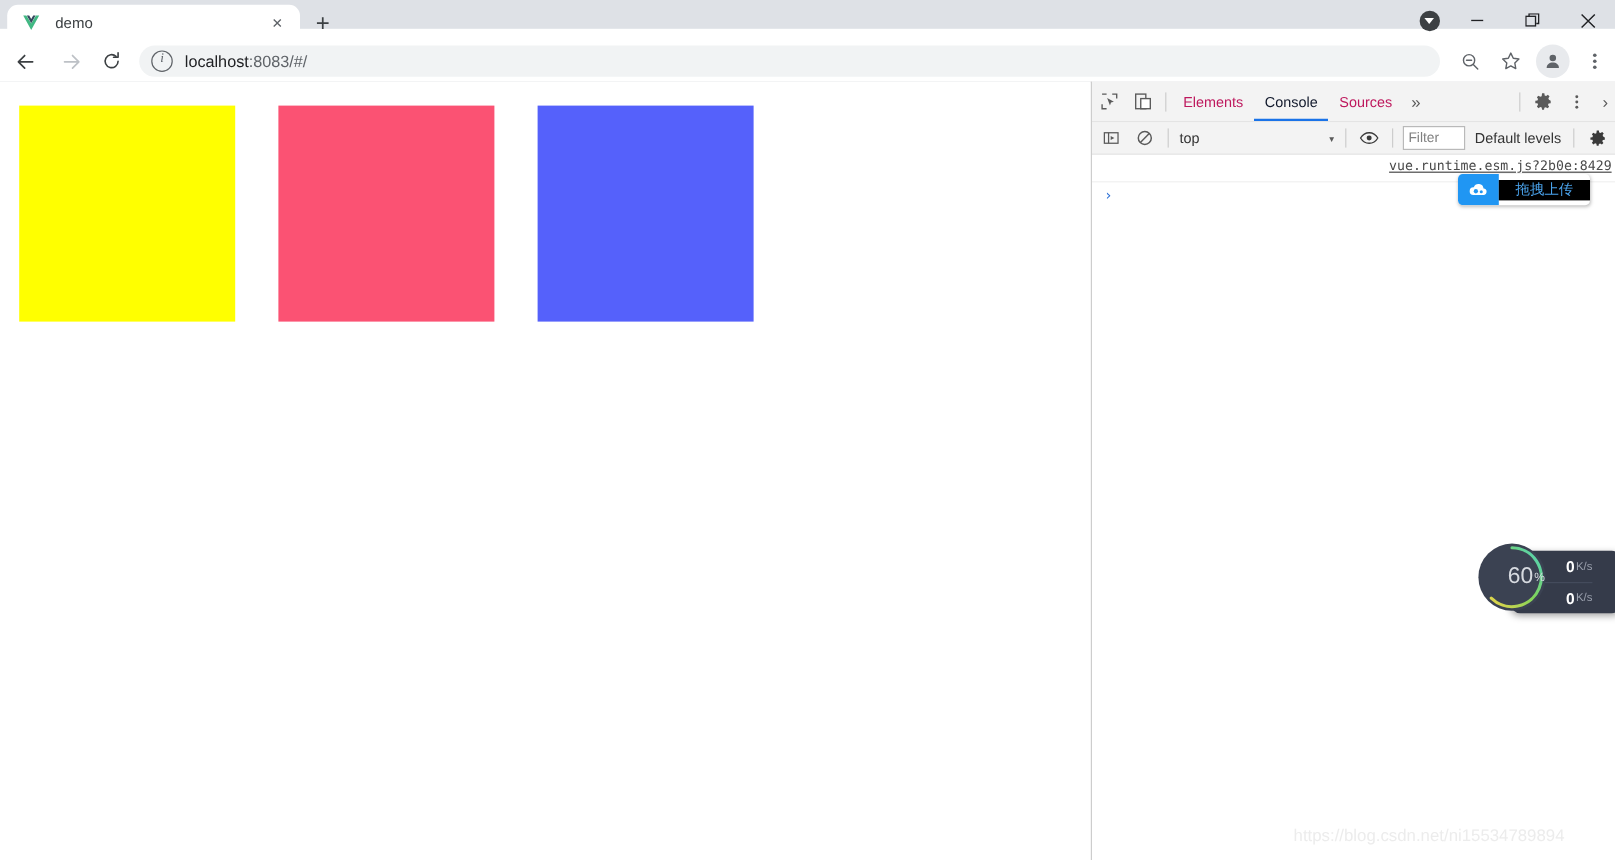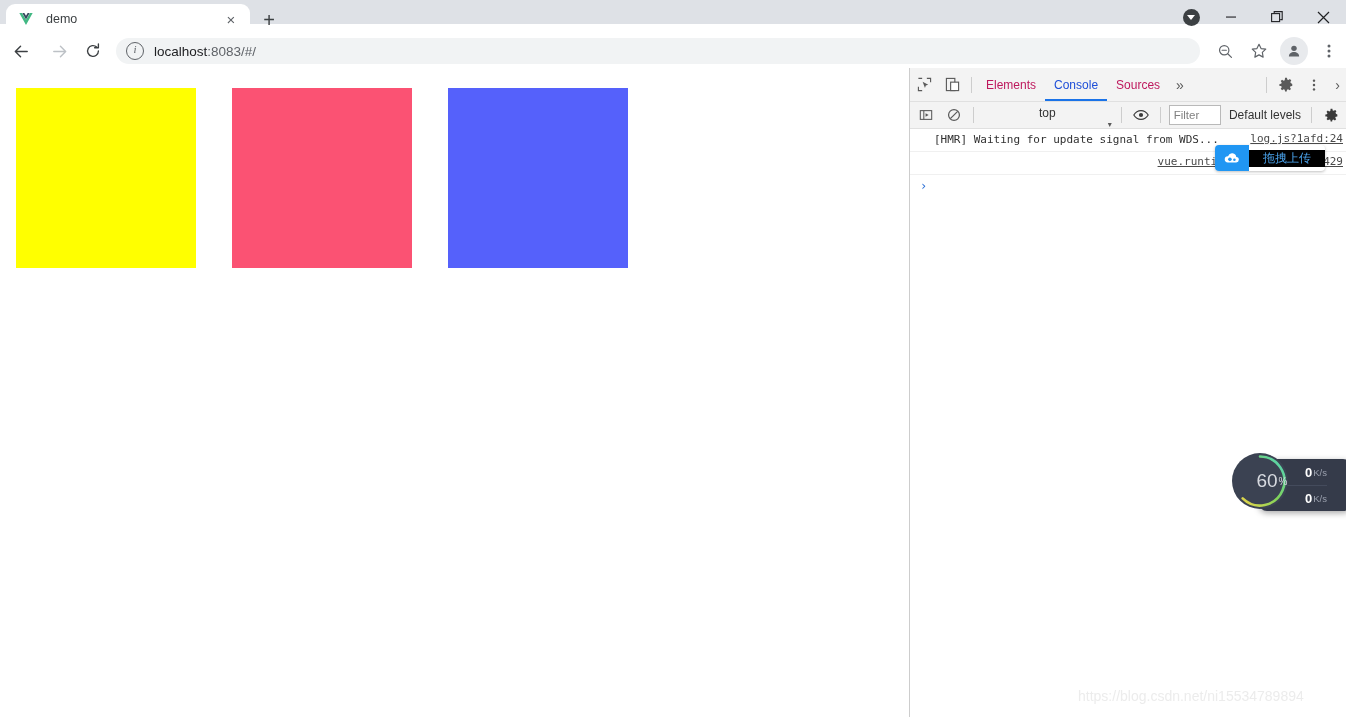--- a/index.html
+++ b/index.html
@@ -106,31 +106,31 @@
   }
   .dt-tool-icon {
     width: 28px; height: 28px; display: flex; align-items: center; justify-content: center;
     color: #5a5a5a; flex: 0 0 auto;
   }
   .dt-sep { width: 1px; height: 16px; background: #cdcdcd; margin: 0 5px; flex: 0 0 auto; }
   .dt-tab {
     font-size: 12px; color: #be185d; padding: 0 9px; height: 33px;
     display: flex; align-items: center; white-space: nowrap; flex: 0 0 auto;
   }
-  .dt-tab.active { color: #1d4ed8; box-shadow: inset 0 -2px 0 #1a73e8; }
+  .dt-tab.active { color: #0f172a; box-shadow: inset 0 -2px 0 #1a73e8; }
   .dt-more { font-size: 14px; color: #5a5a5a; padding: 0 7px; flex: 0 0 auto; }
   .dt-right { margin-left: auto; display: flex; align-items: center; }
 
   .dt-filterbar {
     height: 26px; border-bottom: 1px solid #e0e0e0; display: flex; align-items: center;
     background: #f3f3f3; padding: 0 2px;
   }
   .ctx-select {
     display: flex; align-items: center; font-size: 12px; color: #333;
-    width: 140px; height: 19px; padding: 0 4px; flex-direction: column;
+    width: 140px; height: 19px; padding: 0 4px;
   }
   .ctx-select .caret { margin-left: auto; font-size: 8px; color: #5a5a5a; }
   .filter-input {
     width: 46px; height: 18px; border: 1px solid #b9b9b9; background: #fff;
     font-size: 11.5px; color: #808080; display: flex; align-items: center;
     padding: 0 4px; margin: 0 3px;
   }
   .levels-select { font-size: 12px; color: #333; padding: 0 5px; white-space: nowrap; }
 
   .console-body { background: #ffffff; height: 590px; overflow: hidden; }
@@ -379,24 +379,20 @@
       <div class="dt-tool-icon">
         <svg width="15" height="15" viewBox="0 0 20 20">
           <path d="M10 6.4a3.6 3.6 0 1 0 0 7.2 3.6 3.6 0 0 0 0-7.2zm0 2a1.6 1.6 0 1 1 0 3.2 1.6 1.6 0 0 1 0-3.2z" fill="#3a3a3a"></path>
           <path d="M8.8 1h2.4l.35 2.2 1.5.62 1.85-1.25 1.7 1.7-1.25 1.85.62 1.5L17.8 8.8v2.4l-2.2.35-.62 1.5 1.25 1.85-1.7 1.7-1.85-1.25-1.5.62L10.9 18H8.8l-.35-2.2-1.5-.62-1.85 1.25-1.7-1.7 1.25-1.85-.62-1.5L1.8 11.2V8.8L4 8.45l.62-1.5L3.37 5.1l1.7-1.7L6.92 4.6l1.5-.62z" fill="#3a3a3a"></path>
         </svg>
       </div>
     </div>
 
     <div class="console-body">
       <div class="msg">
-        <div class="msg-text">[HMR] Waiting for update signal from WDS...</div>
-        <a class="msg-link" href="#">log.js?1afd:24</a>
-      </div>
-      <div class="msg">
         <a class="msg-link" href="#">vue.runtime.esm.js?2b0e:8429</a>
       </div>
       <div class="prompt-row">
         <span class="prompt-caret">›</span>
       </div>
     </div>
   </div>
 
   <div class="upload-badge">
     <div class="upload-badge-icon">

